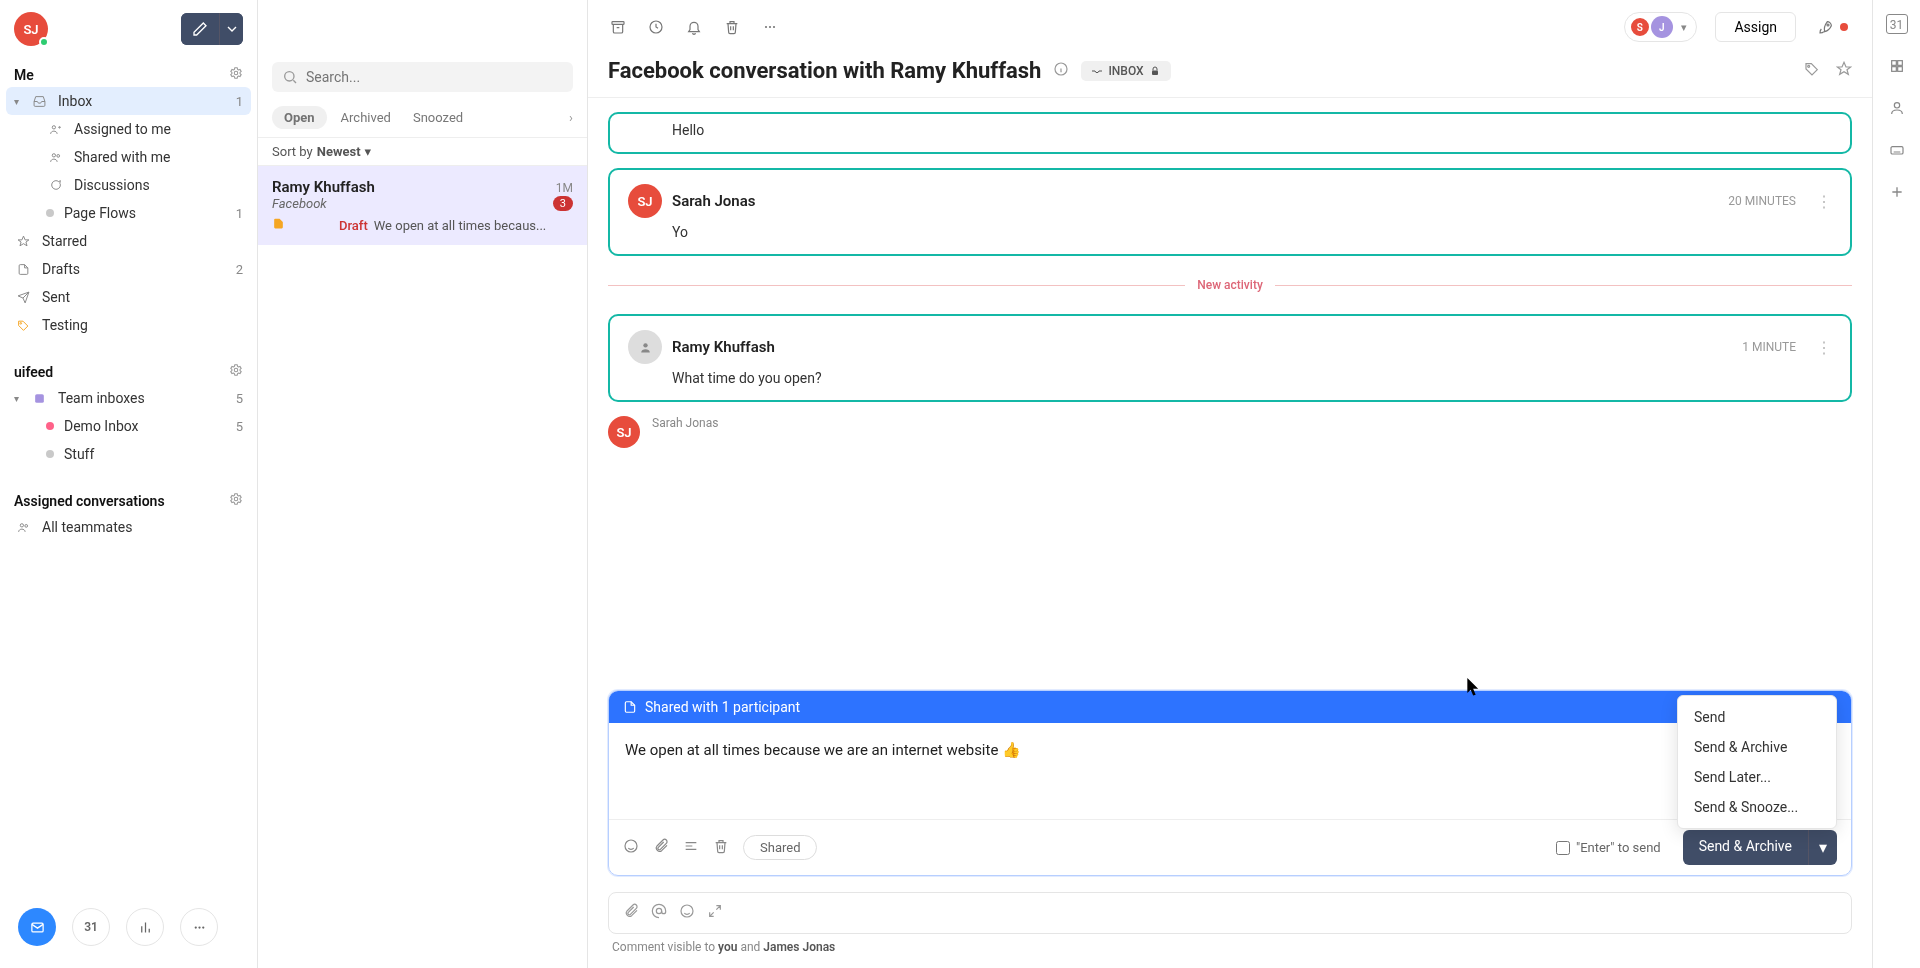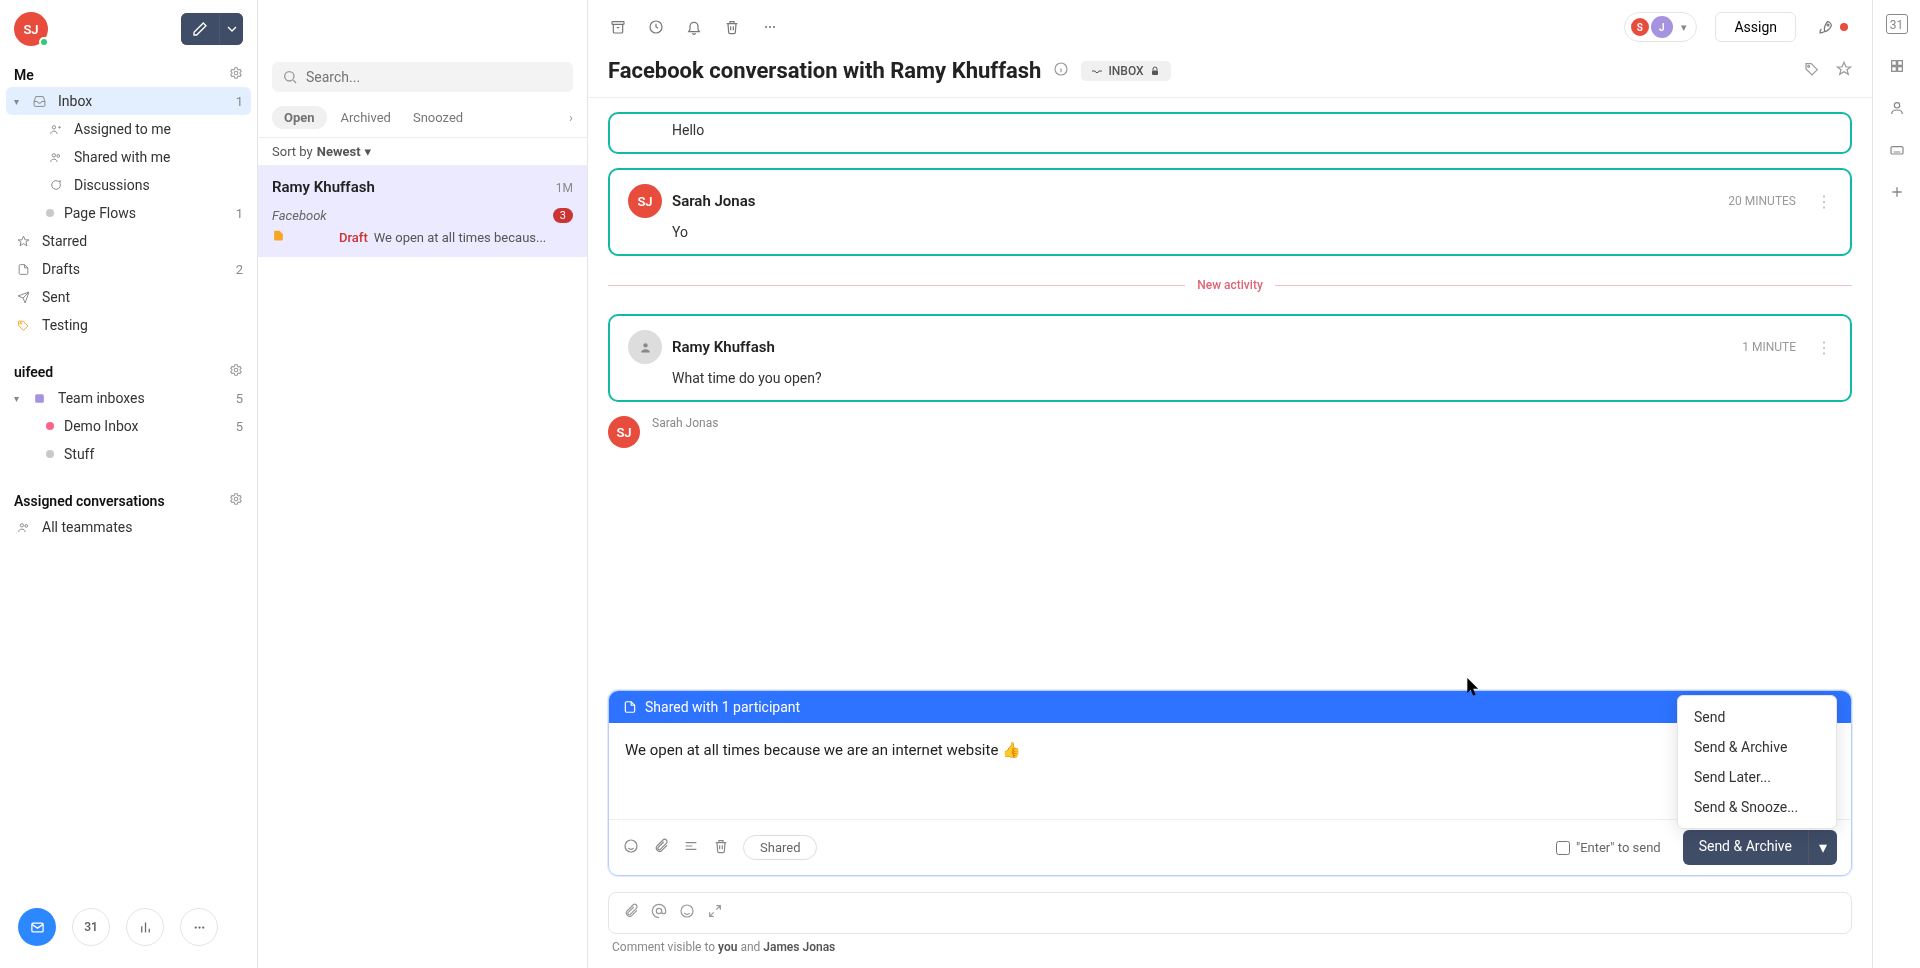--- a/index.html
+++ b/index.html
@@ -33,21 +33,21 @@
 .tab-pill { padding:4px 12px; border-radius:12px; background:#f0f0f0; color:#737373; font-weight:700; }
 .tab-text { padding:4px 8px; }
 .tabs-row .chev { margin-left:auto; color:#999; }
 .sort-row { padding:6px 14px; font-size:13px; color:#555; display:flex; align-items:center; gap:4px;}
 .list-divider { height:1px; background:#eee; }
 .conv-item { padding:12px 14px; background:#f1efff; border-left:none; cursor:pointer;}
 .conv-item.selected { background:#eceaff; }
 .conv-row1 { display:flex; align-items:baseline; }
 .conv-name { font-weight:600; color:#222; font-size:15px; }
 .conv-time { margin-left:auto; color:#888; font-size:12px; }
-.conv-row2 { display:flex; align-items:center; margin-top:12px; }
+.conv-row2 { display:flex; align-items:center; margin-top:0; }
 .conv-channel { color:#666; font-size:13px; font-style:italic; }
 .conv-badge { margin-left:auto; background:#c33; color:#fff; font-size:11px; border-radius:10px; padding:1px 7px; }
 .conv-row3 { display:flex; align-items:center; margin-top:6px; color:#555; font-size:13px; gap:6px;}
 .draft-label { color:#c33; font-weight:500;padding-left:48px; }
 .note-icon{ color:#f5a623; }
 
 .main-pane { flex:1; display:flex; flex-direction:column; min-width:0; }
 .main-toolbar { display:flex; align-items:center; padding:12px 20px; gap:18px; border-bottom:none; }
 .tool-ico { color:#777; width:20px; height:20px; display:inline-flex; align-items:center; justify-content:center; cursor:pointer;}
 .participants { margin-left:auto; display:flex; align-items:center; gap:8px; border:1px solid #e5e5e5; border-radius:18px; padding:3px 10px 3px 4px;}

